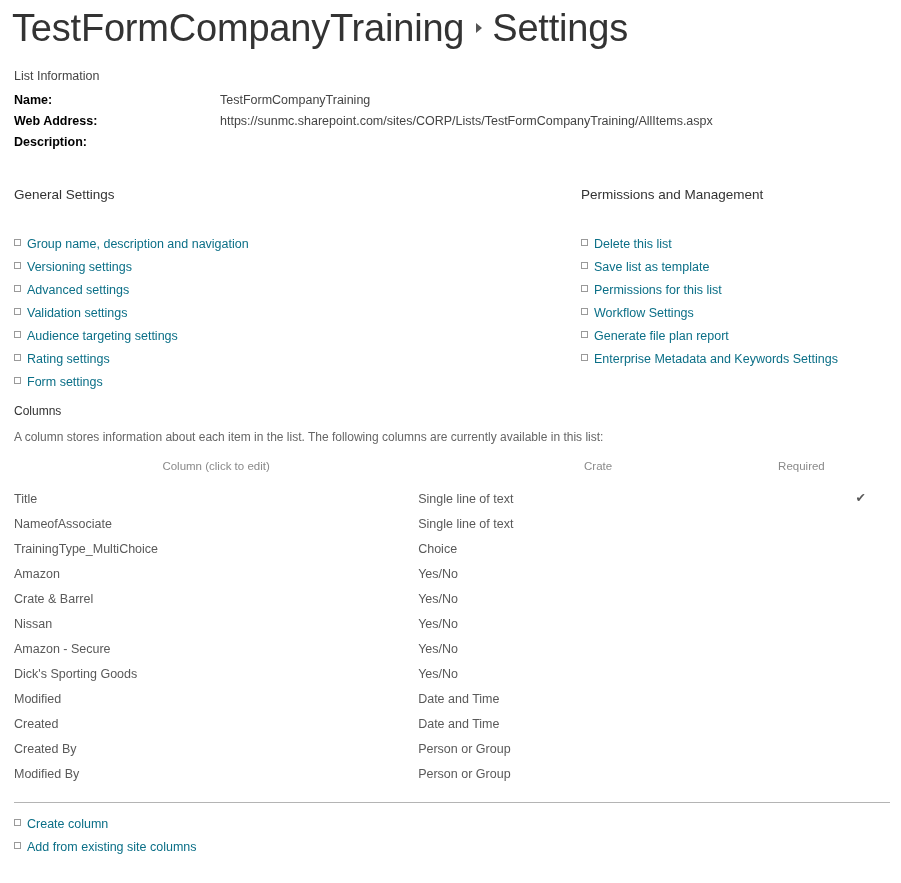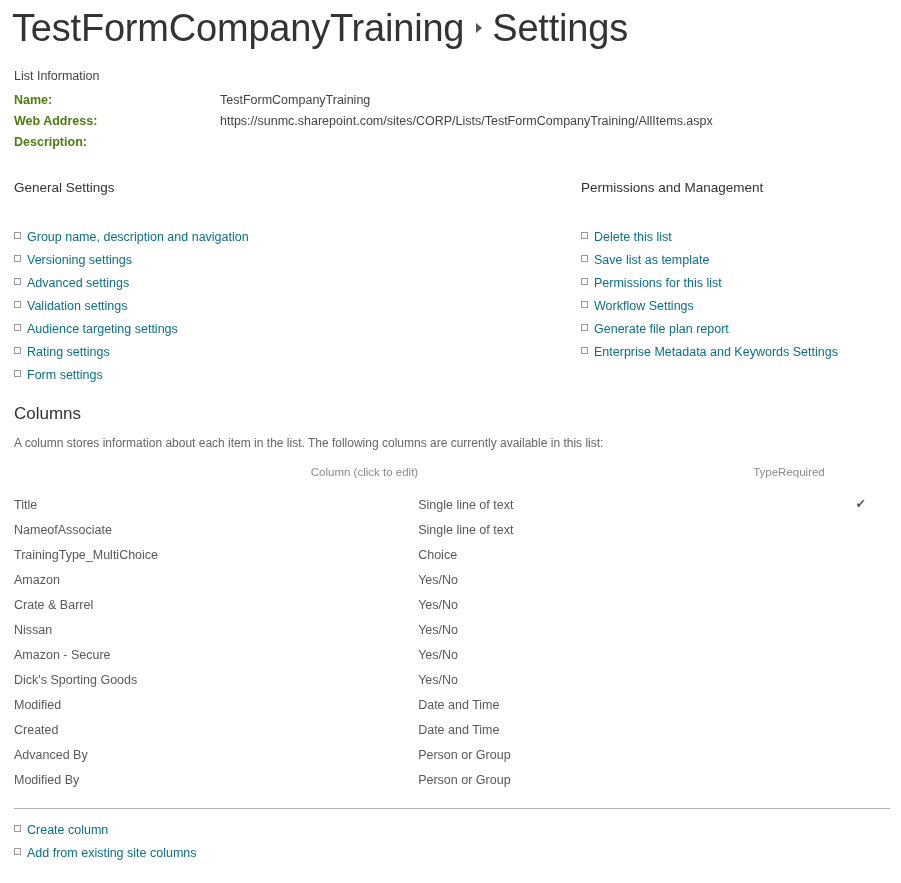--- a/index.html
+++ b/index.html
@@ -58,37 +58,37 @@
   }
   .info-table td {
     padding: 0;
     font-size: 12.5px;
     vertical-align: top;
     line-height: 21px;
     white-space: nowrap;
   }
   .info-label {
     font-weight: bold;
-    color: #4d7c0f;
+    color: #000000;
     width: 206px;
   }
   .info-value {
     color: #444444;
     font-weight: 400;
   }
 
   
   .settings-area {
     margin-top: 22px;
     position: relative;
     height: 215px;
   }
   .settings-col {
     position: absolute;
-    top: 5px;
+    top: 12px;
   }
   .settings-col.left  { left: 14px;  width: 540px; }
   .settings-col.right { left: 581px; width: 310px; }
 
   .col-heading {
     font-size: 13.5px;
     font-weight: 400;
     color: #333333;
     margin-bottom: 30px;
   }
@@ -119,41 +119,41 @@
     text-decoration: none;
     cursor: pointer;
     line-height: 16px;
   }
 
   
   .columns-section {
     margin-top: 14px;
   }
   .columns-heading {
-    font-size: 17px;
+    font-size: 12px;
     font-weight: 400;
     color: #333333;
     margin-left: 14px;
   }
   .columns-desc {
     font-size: 12px;
     color: #666666;
     margin: 12px 0 0 14px;
   }
   .cols-table {
     margin-top: 16px;
     margin-left: 14px;
     width: 876px;
     border-collapse: collapse;
   }
   .cols-table th {
     font-size: 11.5px;
     font-weight: 400;
     color: #8a8a8a;
-    text-align: right;
+    text-align: center;
     padding: 0 0 14px 0;
   }
   .cols-table td {
     font-size: 12.5px;
     color: #595959;
     padding: 0;
     height: 25px;
     vertical-align: middle;
   }
   .col-c-name { width: 414px; }
@@ -278,21 +278,21 @@
 </div>
 
 <div class="columns-section">
   <div class="columns-heading">Columns</div>
   <div class="columns-desc">A column stores information about each item in the list. The following columns are currently available in this list:</div>
 
   <table class="cols-table">
     <thead>
       <tr>
         <th class="col-c-name">Column (click to edit)</th>
-        <th class="col-c-type">Type</th>
+        <th class="col-c-type">Crate</th>
         <th class="col-c-req">Required</th>
       </tr>
     </thead>
     <tbody>
       <tr>
         <td class="col-c-name">Title</td>
         <td class="col-c-type">Single line of text</td>
         <td class="col-c-req check">✔</td>
       </tr>
       <tr>
@@ -334,21 +334,21 @@
         <td class="col-c-name">Modified</td>
         <td class="col-c-type">Date and Time</td>
         <td class="col-c-req check"></td>
       </tr>
       <tr>
         <td class="col-c-name">Created</td>
         <td class="col-c-type">Date and Time</td>
         <td class="col-c-req check"></td>
       </tr>
       <tr>
-        <td class="col-c-name">Advanced By</td>
+        <td class="col-c-name">Created By</td>
         <td class="col-c-type">Person or Group</td>
         <td class="col-c-req check"></td>
       </tr>
       <tr>
         <td class="col-c-name">Modified By</td>
         <td class="col-c-type">Person or Group</td>
         <td class="col-c-req check"></td>
       </tr>
     </tbody>
   </table>

